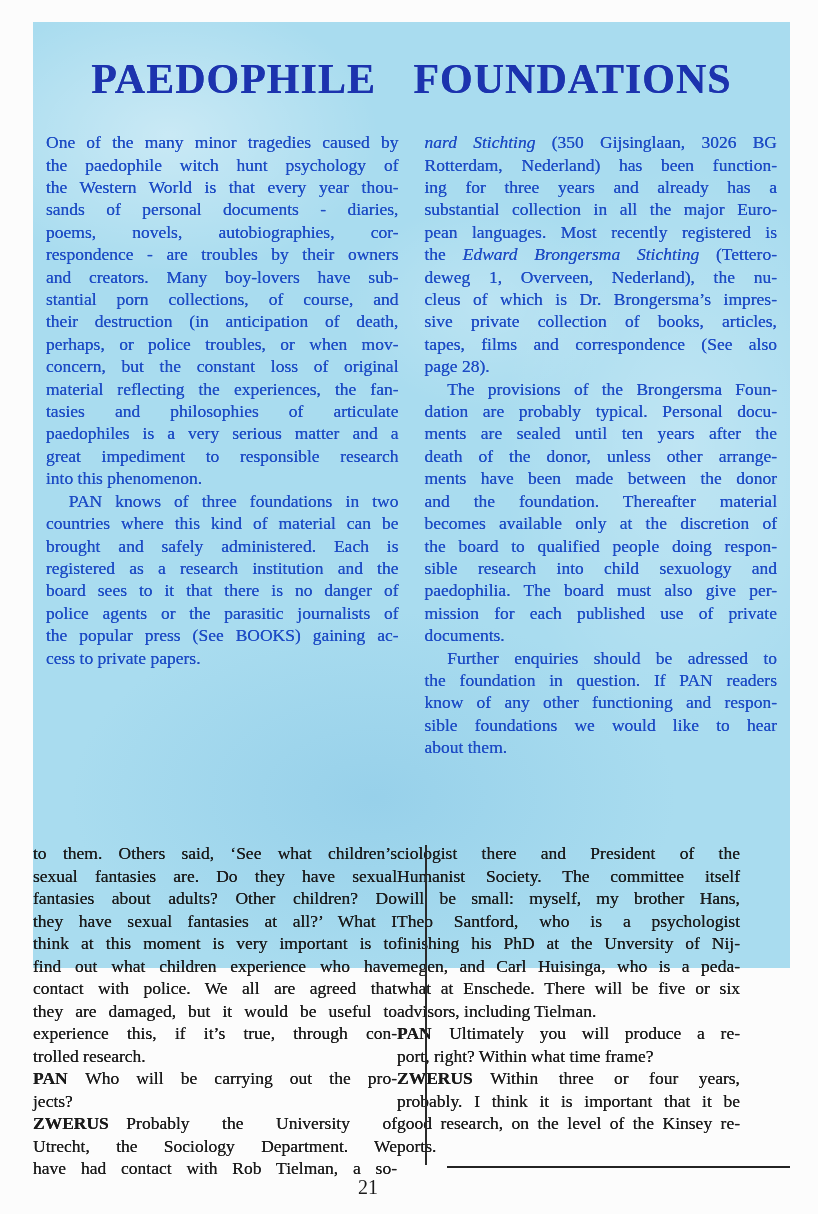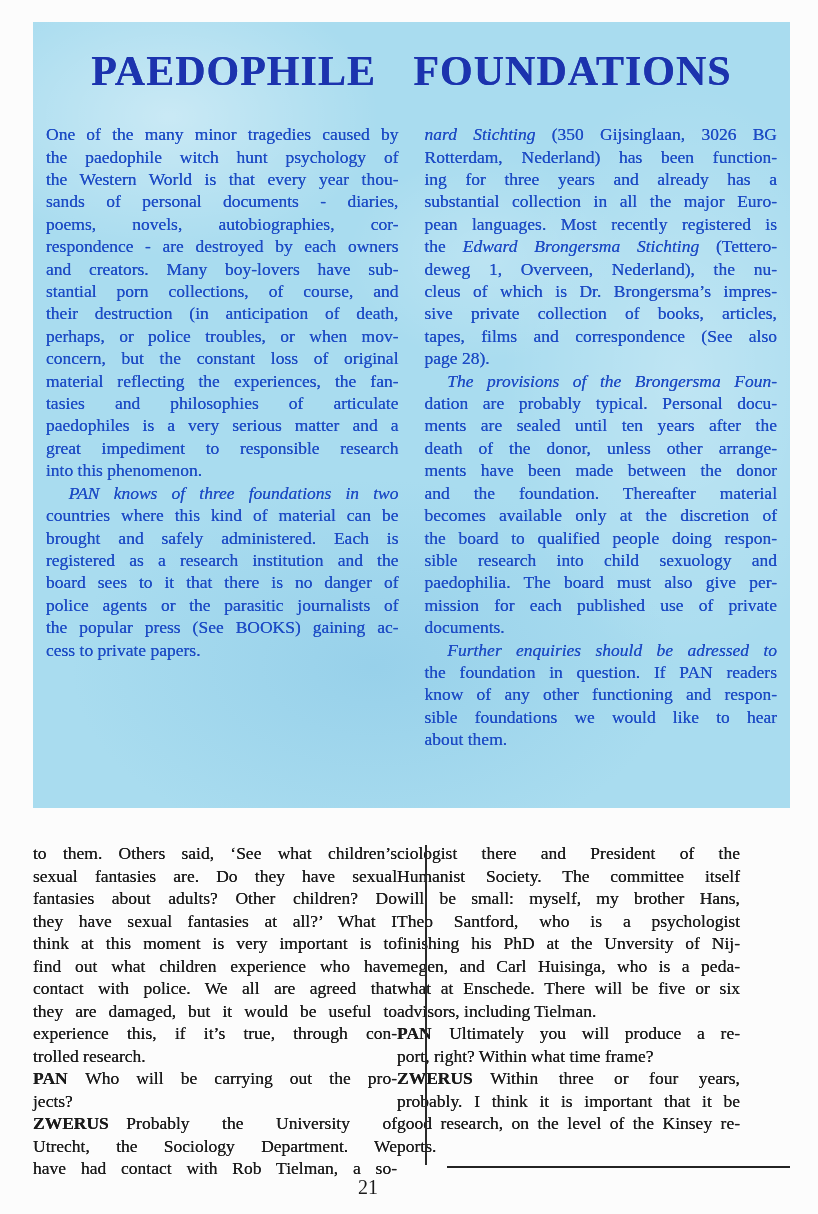--- a/index.html
+++ b/index.html
@@ -8,29 +8,29 @@
     background: var(--page-bg, #fcfcfc);
     font-family: "Liberation Serif", serif;
     position: relative;
     overflow: hidden;
   }
   .page {
     position:absolute; inset:0;
   }
   .article-box {
     position:absolute;
-    left:33px; top:22px; width:757px; height:786px;
+    left:33px; top:22px; width:757px; height:946px;
     background-color: var(--box-bg, #a9dcef);
     background-image:
       radial-gradient(ellipse 300px 200px at 18% 12%, rgba(255,255,255,.38), transparent 70%),
       radial-gradient(ellipse 260px 420px at 86% 45%, rgba(255,255,255,.26), transparent 70%),
       radial-gradient(ellipse 420px 260px at 45% 82%, rgba(130,195,228,.45), transparent 72%),
       radial-gradient(ellipse 200px 150px at 60% 30%, rgba(255,255,255,.22), transparent 70%);
     box-sizing:border-box;
-    padding: 26px 13px 0 13px;
+    padding: 34px 13px 0 13px;
   }
   .article-title {
     text-align:center;
     font-size:42px;
     font-weight:bold;
     line-height:1.1;
     color: var(--title-blue, #1c33ae);
     letter-spacing:1px;
     word-spacing:26px;
     text-shadow: 0 0 0.5px currentColor;
@@ -70,40 +70,40 @@
   }
   .page-number {
     position:absolute;
     left:0; top:1176px; width:736px;
     text-align:center;
     font-size:20px;
     color: var(--ink, #1b1b1b);
   }
   .tline { text-align:justify; }
   .jl { text-align-last:justify; }
-  .para.indent .tline:first-child { text-indent:1.3em;font-style:italic; }
+  .para.indent .tline:first-child { text-indent:1.3em; }
   .i { font-style:italic; }
   .b { font-weight:bold; }
 </style>
 </head>
 <body>
 
 <div class="page">
 
   <div class="article-box">
     <div class="article-title">PAEDOPHILE FOUNDATIONS</div>
     <div class="box-cols">
       <div class="box-col">
           <div class="para">
             <div class="tline jl"><span>One of the many minor tragedies caused by</span></div>
             <div class="tline jl"><span>the paedophile witch hunt psychology of</span></div>
             <div class="tline jl"><span>the Western World is that every year thou-</span></div>
             <div class="tline jl"><span>sands of personal documents - diaries,</span></div>
             <div class="tline jl"><span>poems, novels, autobiographies, cor-</span></div>
-            <div class="tline jl"><span>respondence - are destroyed by each owners</span></div>
+            <div class="tline jl"><span>respondence - are troubles by their owners</span></div>
             <div class="tline jl"><span>and creators. Many boy-lovers have sub-</span></div>
             <div class="tline jl"><span>stantial porn collections, of course, and</span></div>
             <div class="tline jl"><span>their destruction (in anticipation of death,</span></div>
             <div class="tline jl"><span>perhaps, or police troubles, or when mov-</span></div>
             <div class="tline jl"><span>concern, but the constant loss of original</span></div>
             <div class="tline jl"><span>material reflecting the experiences, the fan-</span></div>
             <div class="tline jl"><span>tasies and philosophies of articulate</span></div>
             <div class="tline jl"><span>paedophiles is a very serious matter and a</span></div>
             <div class="tline jl"><span>great impediment to responsible research</span></div>
             <div class="tline"><span>into this phenomenon.</span></div>

